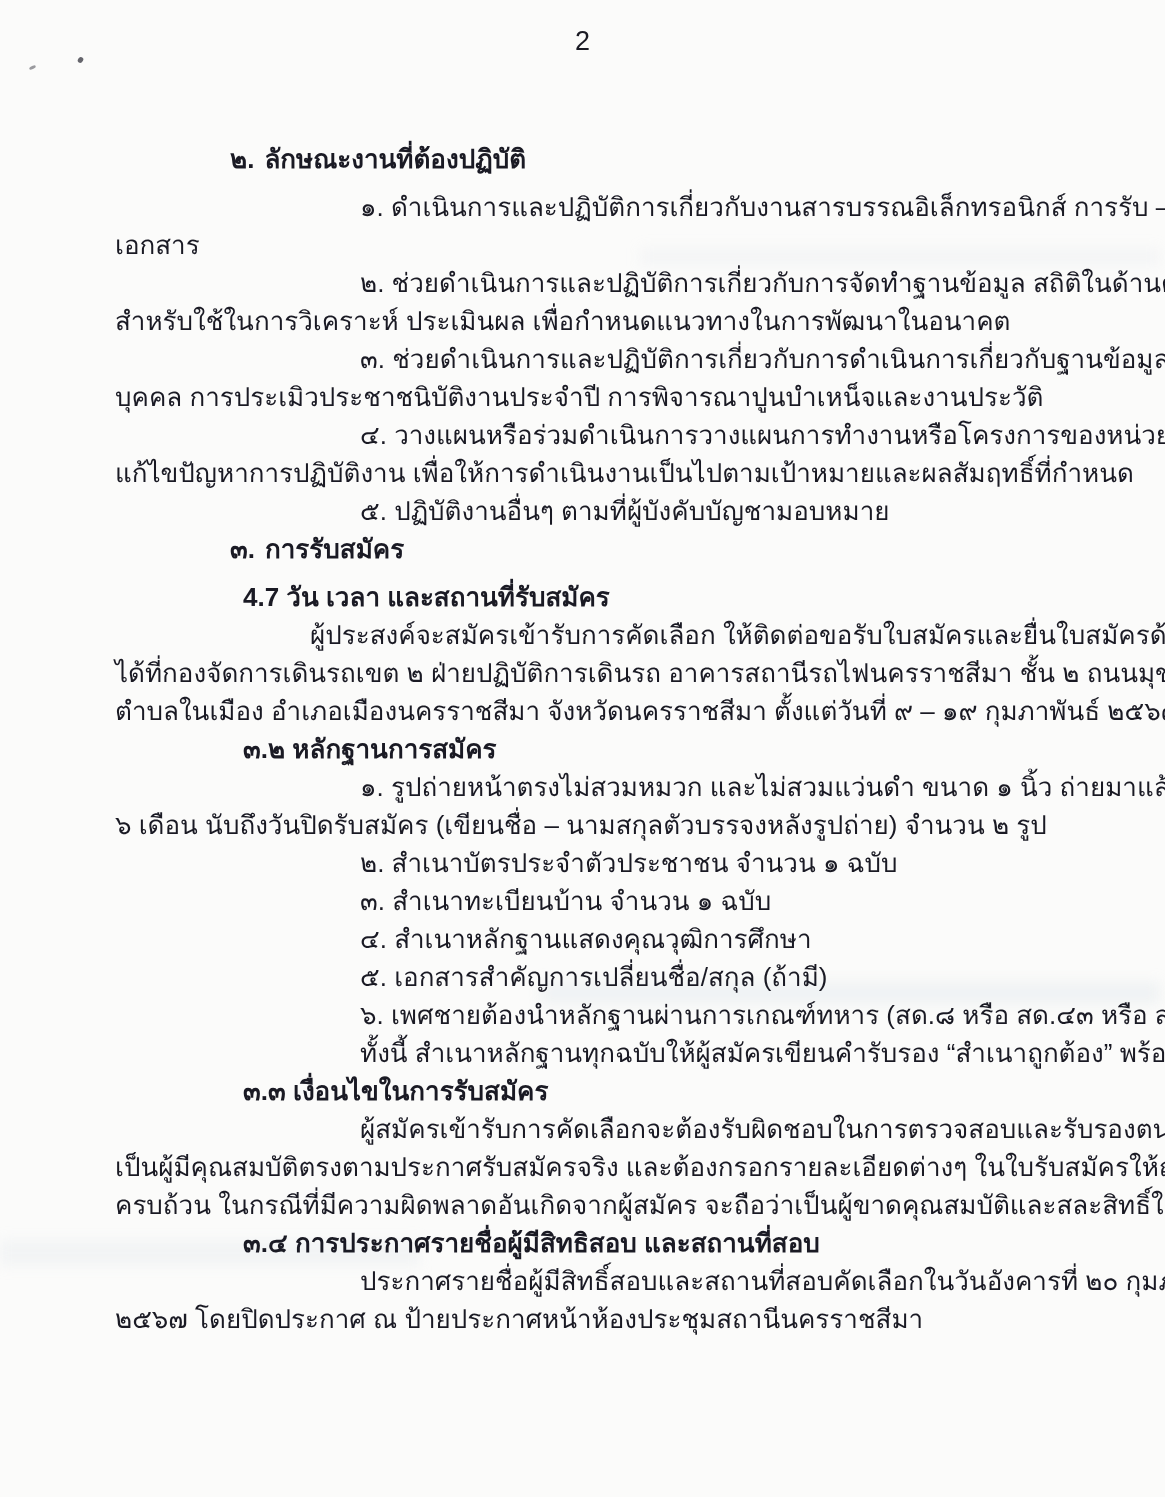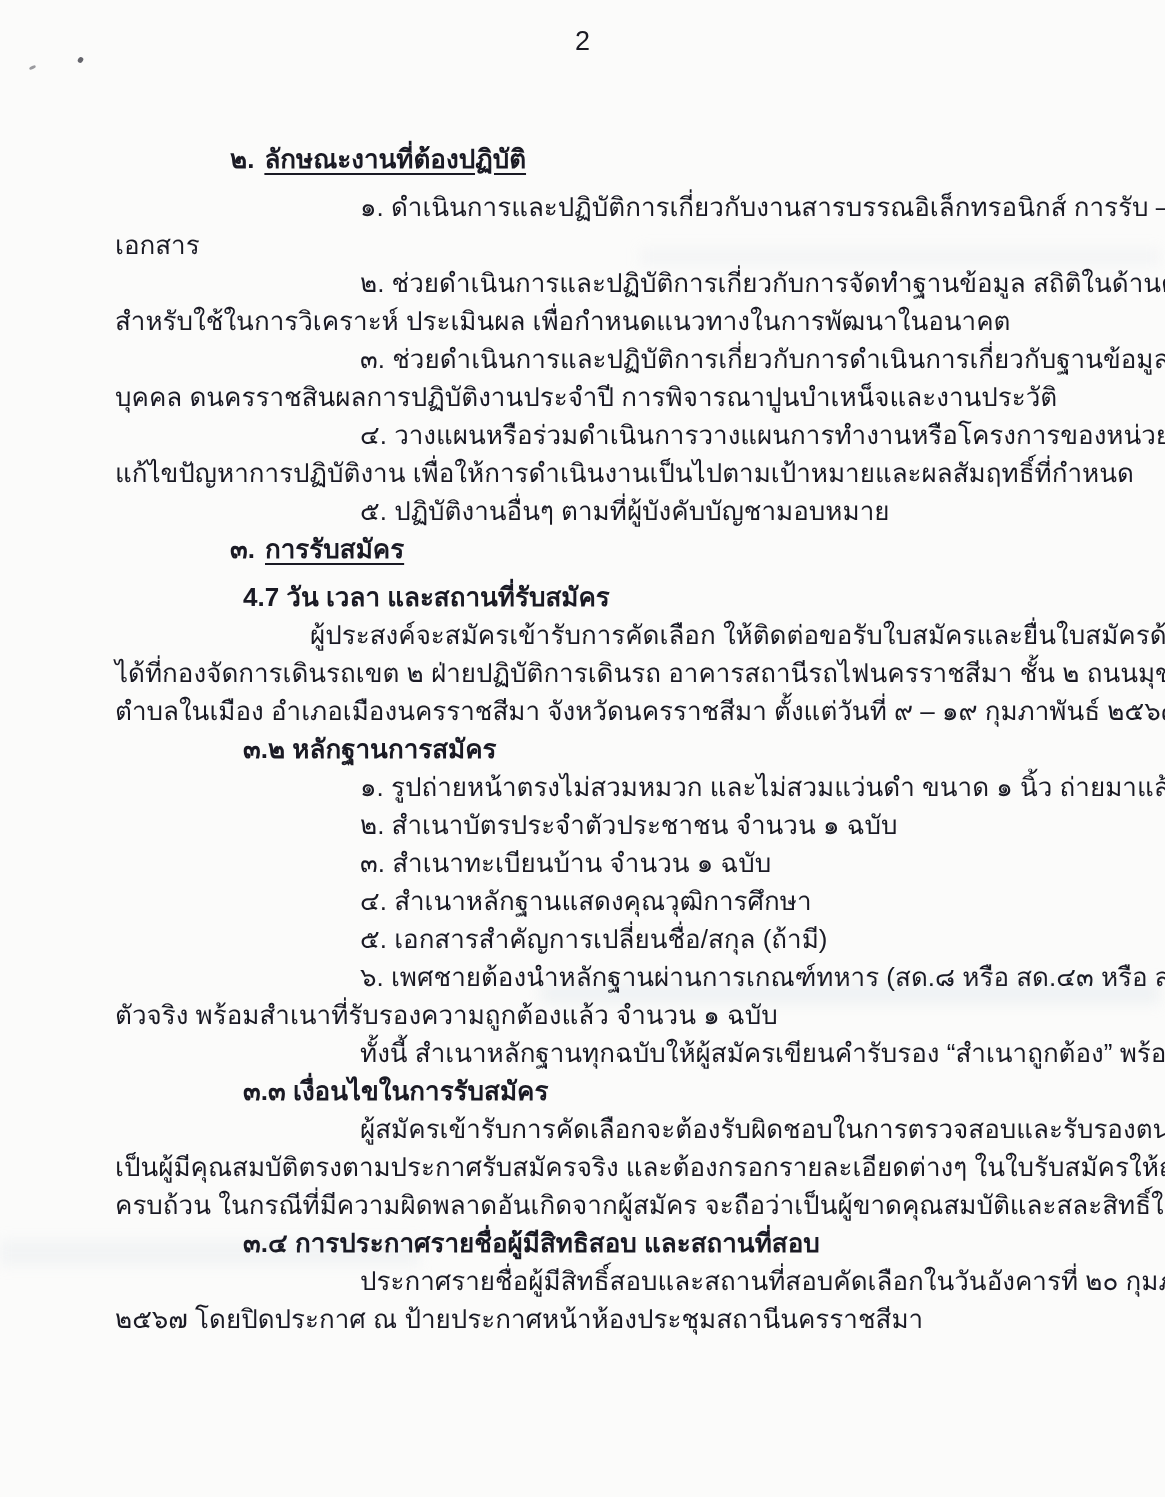--- a/index.html
+++ b/index.html
@@ -44,21 +44,21 @@
   #doc-body p:first-child {
     margin-top: 140px;
   }
   
   .section      { padding-left: 115px; font-weight: bold; margin-bottom: 10px !important; }
   .subsection   { padding-left: 128px; font-weight: bold; }
   .list-indent  { padding-left: 245px; }
   .para-indent  { padding-left: 195px; }
   .flush        { padding-left: 0; }
   .section .sec-prefix { text-decoration: none; padding-right: 10px; }
-  .section .sec-title  { text-decoration: underline; text-underline-offset: 5px; }
+  .section .sec-title  { text-underline-offset: 5px; }
   
   .speck {
     position: absolute;
     background: #4a4a52;
     border-radius: 50% 40% 60% 50%;
   }
   .speck-1 { left: 78px; top: 57px; width: 5px; height: 6px; opacity: .85; transform: rotate(30deg); }
   .speck-2 { left: 29px; top: 66px; width: 7px; height: 3px; opacity: .55; transform: rotate(-25deg); border-radius: 60% 40% 50% 50%; }
   .smudge {
     position: absolute;
@@ -81,37 +81,37 @@
   <div class="smudge smudge-2"></div>
   <div class="smudge smudge-3"></div>
 
   <div id="doc-body">
       <p class="section"><span class="sec-prefix">๒.</span><span class="sec-title">ลักษณะงานที่ต้องปฏิบัติ</span></p>
       <p class="list-indent">๑. ดำเนินการและปฏิบัติการเกี่ยวกับงานสารบรรณอิเล็กทรอนิกส์ การรับ – ส่ง</p>
       <p class="flush">เอกสาร</p>
       <p class="list-indent">๒. ช่วยดำเนินการและปฏิบัติการเกี่ยวกับการจัดทำฐานข้อมูล สถิติในด้านต่างๆ</p>
       <p class="flush">สำหรับใช้ในการวิเคราะห์ ประเมินผล เพื่อกำหนดแนวทางในการพัฒนาในอนาคต</p>
       <p class="list-indent">๓. ช่วยดำเนินการและปฏิบัติการเกี่ยวกับการดำเนินการเกี่ยวกับฐานข้อมูล งานด้าน</p>
-      <p class="flush">บุคคล ดนครราชสินผลการปฏิบัติงานประจำปี การพิจารณาปูนบำเหน็จและงานประวัติ</p>
+      <p class="flush">บุคคล การประเมิวประชาชนิบัติงานประจำปี การพิจารณาปูนบำเหน็จและงานประวัติ</p>
       <p class="list-indent">๔. วางแผนหรือร่วมดำเนินการวางแผนการทำงานหรือโครงการของหน่วยงาน และ</p>
       <p class="flush">แก้ไขปัญหาการปฏิบัติงาน เพื่อให้การดำเนินงานเป็นไปตามเป้าหมายและผลสัมฤทธิ์ที่กำหนด</p>
       <p class="list-indent">๕. ปฏิบัติงานอื่นๆ ตามที่ผู้บังคับบัญชามอบหมาย</p>
       <p class="section"><span class="sec-prefix">๓.</span><span class="sec-title">การรับสมัคร</span></p>
       <p class="subsection">4.7  วัน เวลา และสถานที่รับสมัคร</p>
       <p class="para-indent">ผู้ประสงค์จะสมัครเข้ารับการคัดเลือก ให้ติดต่อขอรับใบสมัครและยื่นใบสมัครด้วยตนเอง</p>
       <p class="flush">ได้ที่กองจัดการเดินรถเขต ๒ ฝ่ายปฏิบัติการเดินรถ อาคารสถานีรถไฟนครราชสีมา ชั้น ๒ ถนนมุขมนตรี</p>
       <p class="flush">ตำบลในเมือง อำเภอเมืองนครราชสีมา จังหวัดนครราชสีมา  ตั้งแต่วันที่ ๙ – ๑๙ กุมภาพันธ์ ๒๕๖๗ ระหว่าง</p>
       <p class="subsection">๓.๒  หลักฐานการสมัคร</p>
       <p class="list-indent">๑.  รูปถ่ายหน้าตรงไม่สวมหมวก และไม่สวมแว่นดำ ขนาด ๑ นิ้ว ถ่ายมาแล้วไม่เกิน</p>
+      <p class="flush">๖ เดือน นับถึงวันปิดรับสมัคร (เขียนชื่อ – นามสกุลตัวบรรจงหลังรูปถ่าย) จำนวน ๒ รูป</p>
       <p class="list-indent">๒.  สำเนาบัตรประจำตัวประชาชน จำนวน ๑ ฉบับ</p>
       <p class="list-indent">๓.  สำเนาทะเบียนบ้าน จำนวน ๑ ฉบับ</p>
       <p class="list-indent">๔.  สำเนาหลักฐานแสดงคุณวุฒิการศึกษา</p>
       <p class="list-indent">๕.  เอกสารสำคัญการเปลี่ยนชื่อ/สกุล (ถ้ามี)</p>
       <p class="list-indent">๖.  เพศชายต้องนำหลักฐานผ่านการเกณฑ์ทหาร (สด.๘ หรือ สด.๔๓ หรือ สด.๓)</p>
-      <p class="flush">ตัวจริง พร้อมสำเนาที่รับรองความถูกต้องแล้ว จำนวน ๑ ฉบับ</p>
       <p class="list-indent">ทั้งนี้ สำเนาหลักฐานทุกฉบับให้ผู้สมัครเขียนคำรับรอง “สำเนาถูกต้อง” พร้อมลงชื่อ</p>
       <p class="subsection">๓.๓  เงื่อนไขในการรับสมัคร</p>
       <p class="list-indent">ผู้สมัครเข้ารับการคัดเลือกจะต้องรับผิดชอบในการตรวจสอบและรับรองตนเองว่า</p>
       <p class="flush">เป็นผู้มีคุณสมบัติตรงตามประกาศรับสมัครจริง และต้องกรอกรายละเอียดต่างๆ ในใบรับสมัครให้ถูกต้อง</p>
       <p class="flush">ครบถ้วน ในกรณีที่มีความผิดพลาดอันเกิดจากผู้สมัคร จะถือว่าเป็นผู้ขาดคุณสมบัติและสละสิทธิ์ในการคัดเลือก</p>
       <p class="subsection">๓.๔ การประกาศรายชื่อผู้มีสิทธิสอบ และสถานที่สอบ</p>
       <p class="list-indent">ประกาศรายชื่อผู้มีสิทธิ์สอบและสถานที่สอบคัดเลือกในวันอังคารที่ ๒๐ กุมภาพันธ์</p>
       <p class="flush">๒๕๖๗ โดยปิดประกาศ ณ ป้ายประกาศหน้าห้องประชุมสถานีนครราชสีมา</p>
     </div>
 </main>

